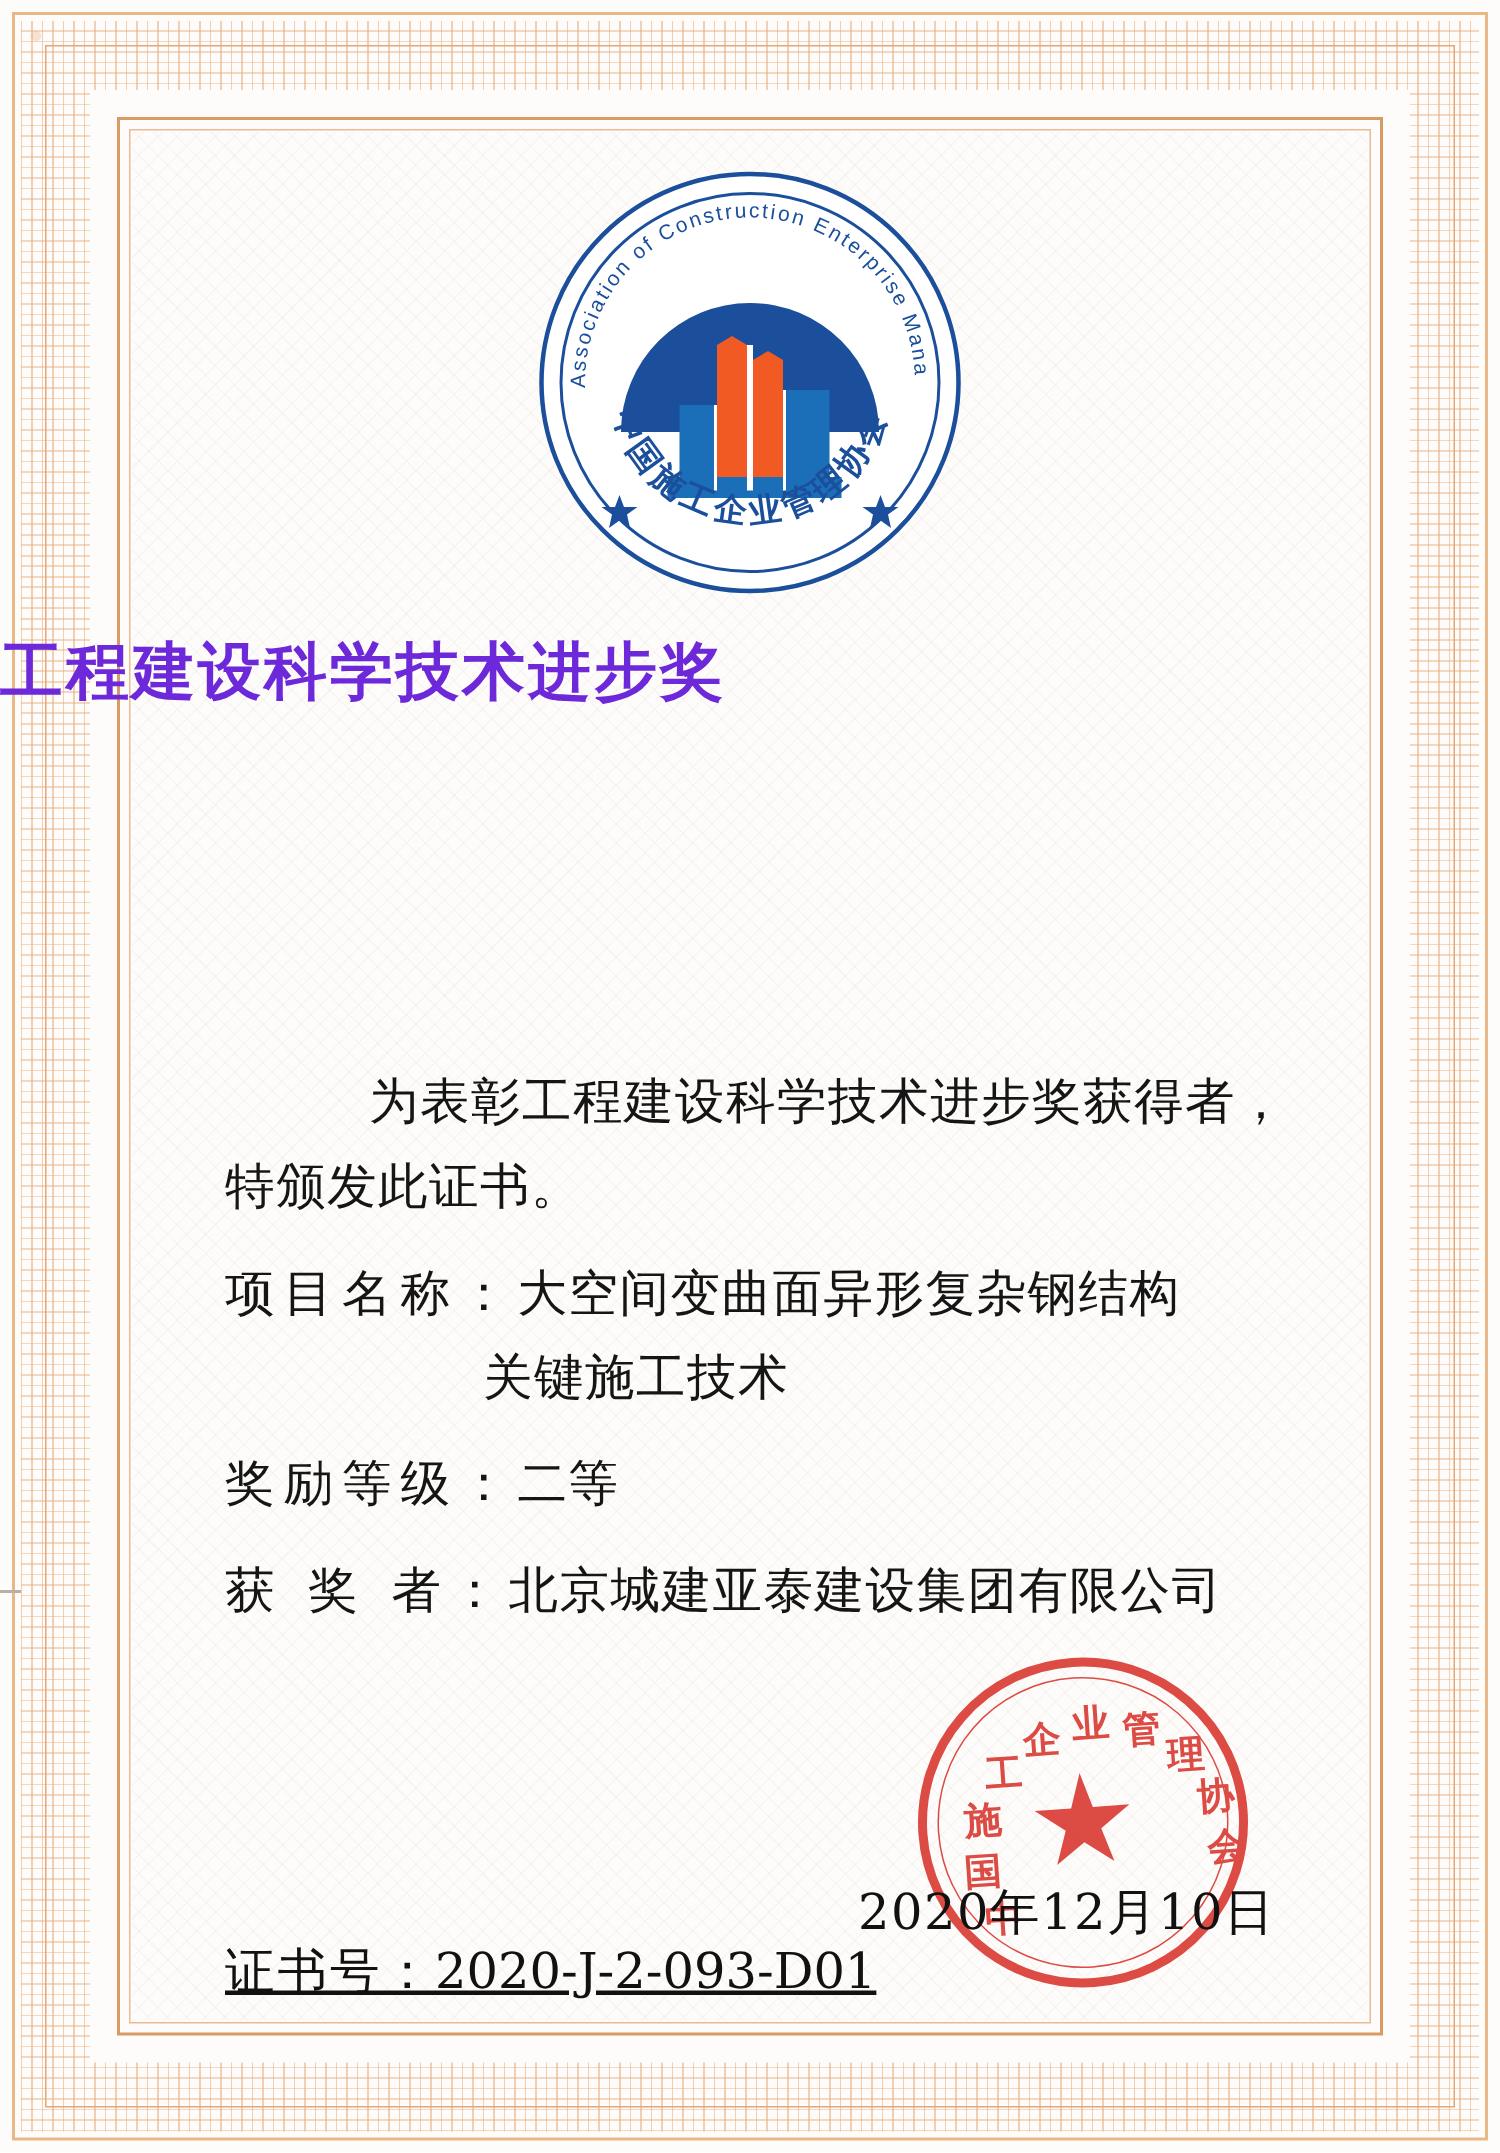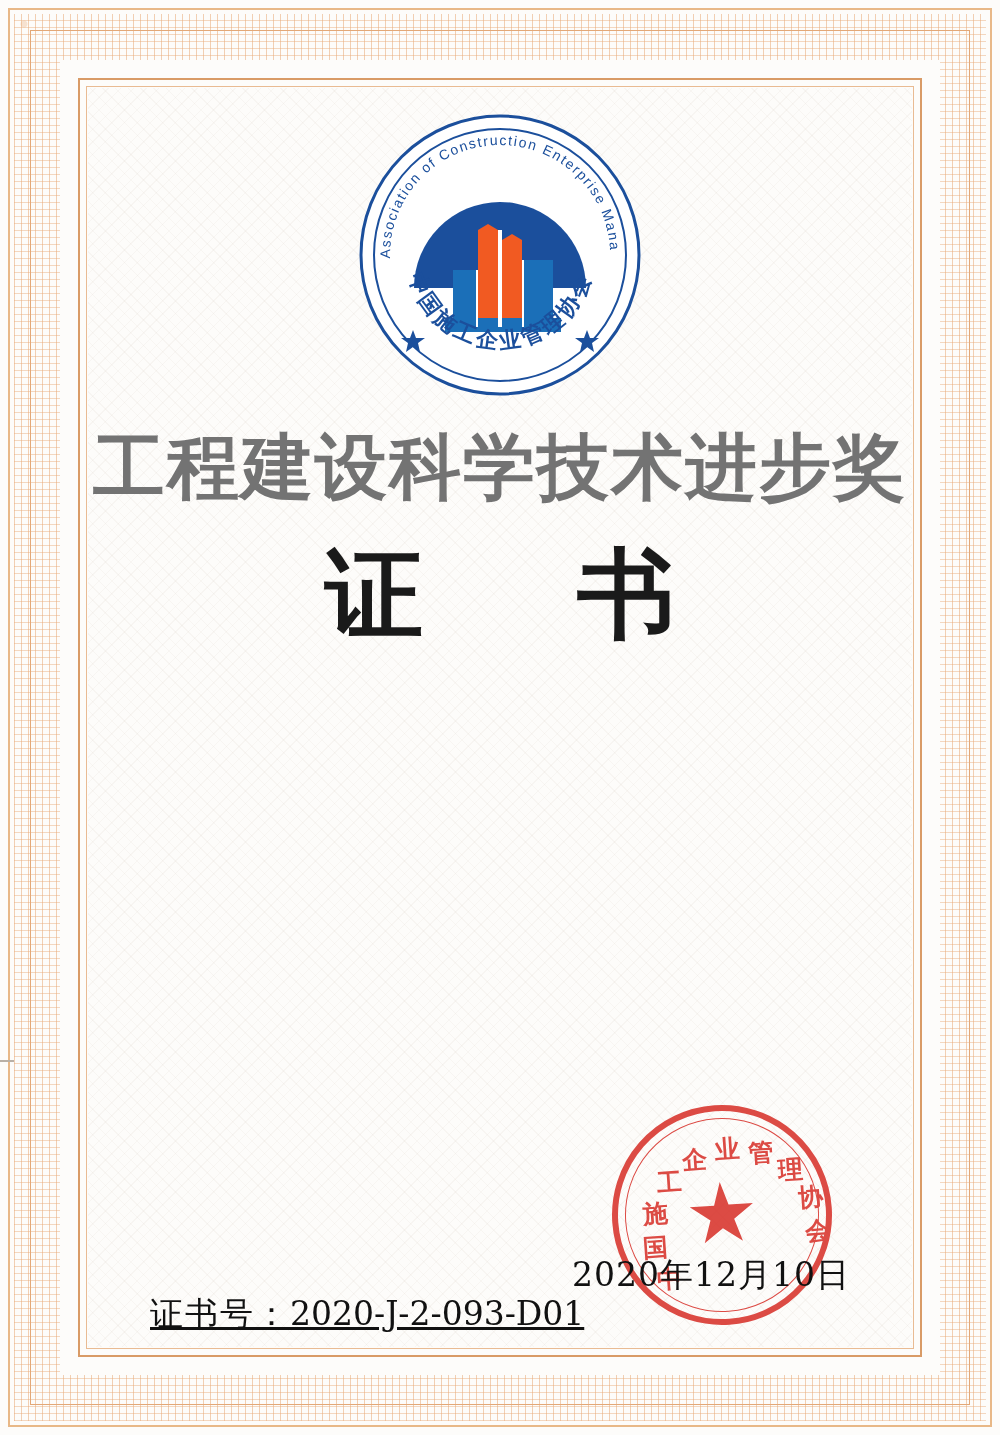--- a/index.html
+++ b/index.html
@@ -103,26 +103,25 @@
     width: 286px;
     height: 286px;
     position: relative;
   }
 
   
   .title-main {
     position: absolute;
     left: 0; right: 0;
     top: 420px;
-    text-align: center;
-    font-family: "DejaVu Serif", serif;
-    font-size: 72px;
+    font-family: "DejaVu Serif", serif;
+    font-size: 42px;
     font-weight: bold;
     letter-spacing: 2px;
-    color: #737373;
+    color: #6d28d9;
   }
   .title-sub {
     position: absolute;
     left: 0; right: 0;
     top: 530px;
     text-align: center;
     font-family: "DejaVu Serif", serif;
     font-size: 98px;
     font-weight: bold;
     letter-spacing: 60px;
@@ -293,22 +292,37 @@
           <textPath href="#arcEn" startOffset="50%" text-anchor="middle">China Association of Construction Enterprise Management</textPath>
         </text>
         <text font-family="DejaVu Serif, serif" font-size="22" font-weight="bold" fill="#1b4f9c" letter-spacing="3">
           <textPath href="#arcCn" startOffset="50%" text-anchor="middle">中国施工企业管理协会</textPath>
         </text>
       </svg>
     </div>
   </div>
 
   <div class="title-main">工程建设科学技术进步奖</div>
-  <div class="title-sub">证 书</div>
-
+
+  <div class="body-block">
+    <div class="para-intro">为表彰工程建设科学技术进步奖获得者，特颁发此证书。</div>
+
+    <div class="field-row">
+      <span class="field-label">项目名称：</span><span class="field-value">大空间变曲面异形复杂钢结构</span>
+    </div>
+    <div class="field-cont">关键施工技术</div>
+
+    <div class="field-row">
+      <span class="field-label">奖励等级：</span><span class="field-value">二等</span>
+    </div>
+
+    <div class="field-row">
+      <span class="field-label">获 奖 者：</span><span class="field-value">北京城建亚泰建设集团有限公司</span>
+    </div>
+  </div>
 
   <div class="seal">
     <div class="seal-inner"></div>
     <div class="seal-star"></div>
     <div class="seal-text">
       <span class="seal-char" style="transform: rotate(-122deg) translate(0,-82px) rotate(122deg);">中</span>
       <span class="seal-char" style="transform: rotate(-98deg) translate(0,-82px) rotate(98deg);">国</span>
       <span class="seal-char" style="transform: rotate(-74deg) translate(0,-82px) rotate(74deg);">施</span>
       <span class="seal-char" style="transform: rotate(-50deg) translate(0,-82px) rotate(50deg);">工</span>
       <span class="seal-char" style="transform: rotate(-26deg) translate(0,-82px) rotate(26deg);">企</span>

